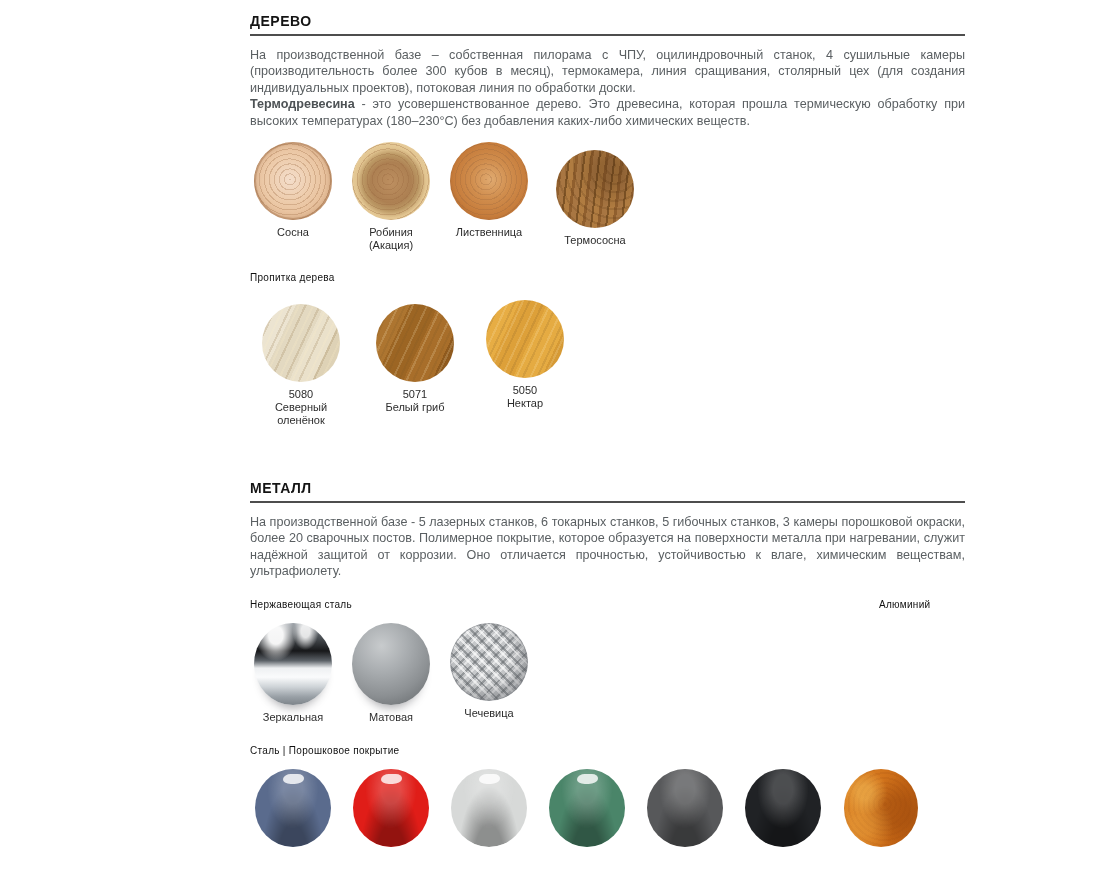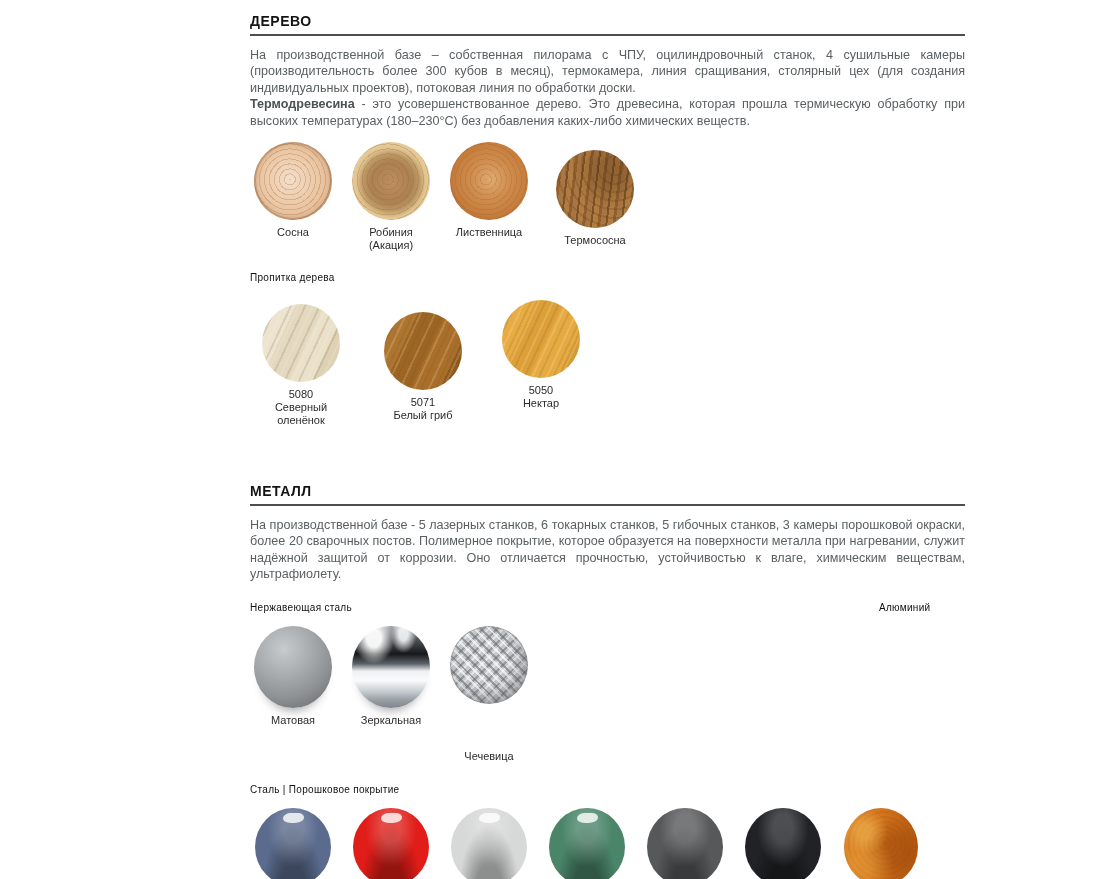--- a/index.html
+++ b/index.html
@@ -15,21 +15,21 @@
   .rule{height:2px;background:#4e4e4e;border:0;margin:0 0 11px;}
   .subhead{font-size:10px;font-weight:500;color:#101010;letter-spacing:.3px;margin:0;}
 
   
   .body-text{font-size:12.6px;line-height:16.4px;color:#5a5f62;text-align:justify;margin:0;}
   .body-text .lead{font-weight:700;color:#4d5255;}
 
   
   .swatch-row{display:flex;gap:12px;margin-top:13px;align-items:flex-start;}
   .col{width:86px;display:flex;flex-direction:column;align-items:center;flex:0 0 auto;}
-  .col.push-right{margin-left:auto;gap:40px;}
+  .col.push-right{margin-left:auto;}
   .cap{margin-top:6px;font-size:11px;line-height:13px;color:#2c2c2c;text-align:center;}
 
   .sw{width:78px;height:78px;border-radius:50%;position:relative;overflow:hidden;flex:0 0 auto;}
 
   
   .ringed::after{content:'';position:absolute;inset:0;border-radius:50%;
     background:repeating-radial-gradient(circle at 46% 48%,rgba(150,100,60,.28) 0 1px,transparent 1px 5px);}
   .wood-pine{background:radial-gradient(circle at 46% 48%,#f4decb 0%,#edcbaa 40%,#e6bd97 72%,#d8a77e 100%);
     box-shadow:inset 0 0 0 2px rgba(155,105,70,.35),inset 0 0 7px rgba(125,80,48,.35);}
   .wood-robinia{background:radial-gradient(circle at 50% 52%,#bd8f60 0%,#ad8052 36%,#bb9864 50%,#e2c591 62%,#e9d0a0 80%,#8a6137 91%,#553d1e 100%);}
@@ -119,21 +119,21 @@
     <h3 class="subhead impregnation-title">Пропитка дерева</h3>
 
     <div class="swatch-row">
       <figure class="col" style="margin:8px">
         <div class="sw grain stain-5080"></div>
         <figcaption class="cap">
           <div>5080</div>
           <div>Северный оленёнок</div>
         </figcaption>
       </figure>
-      <figure class="col" style="margin:16px">
+      <figure class="col" style="margin:8px">
         <div class="sw grain stain-5071"></div>
         <figcaption class="cap">
           <div>5071</div>
           <div>Белый гриб</div>
         </figcaption>
       </figure>
       <figure class="col" style="margin:4px">
         <div class="sw grain stain-5050"></div>
         <figcaption class="cap">
           <div>5050</div>
@@ -150,26 +150,26 @@
       <span>На производственной базе - 5 лазерных станков, 6 токарных станков, 5 гибочных станков, 3 камеры порошковой окраски, более 20 сварочных постов. Полимерное покрытие, которое образуется на поверхности металла при нагревании, служит надёжной защитой от коррозии. Оно отличается прочностью, устойчивостью к влаге, химическим веществам, ультрафиолету.</span>
     </p>
 
     <div class="subhead-row">
       <h3 class="subhead">Нержавеющая сталь</h3>
       <h3 class="subhead subhead-right">Алюминий</h3>
     </div>
 
     <div class="swatch-row">
       <figure class="col" style="margin:0">
+        <div class="sw oval metal-mirror metal-shadow"></div>
+        <figcaption class="cap nowrap">Зеркальная</figcaption>
+      </figure>
+      <figure class="col" style="margin:0">
         <div class="sw oval metal-matte metal-shadow"></div>
         <figcaption class="cap nowrap">Матовая</figcaption>
-      </figure>
-      <figure class="col" style="margin:0">
-        <div class="sw oval metal-mirror metal-shadow"></div>
-        <figcaption class="cap nowrap">Зеркальная</figcaption>
       </figure>
       <figure class="col push-right" style="margin:0">
         <div class="sw metal-checker"></div>
         <figcaption class="cap nowrap">Чечевица</figcaption>
       </figure>
     </div>
 
     <h3 class="subhead powder-title">Сталь | Порошковое покрытие</h3>
 
     <div class="swatch-row">

